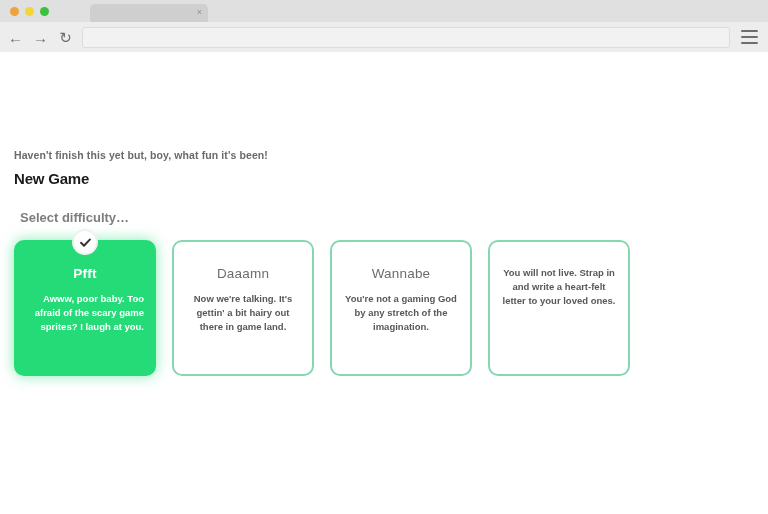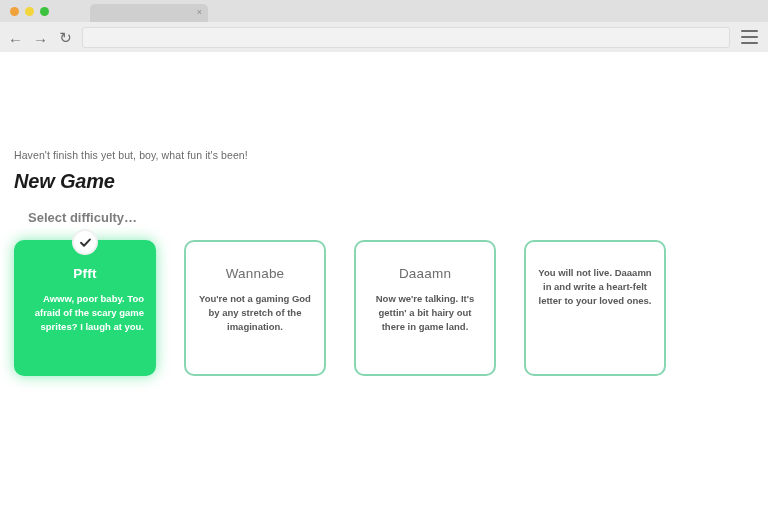--- a/index.html
+++ b/index.html
@@ -142,51 +142,50 @@
     width: 768px;
     height: 462px;
     background: #ffffff;
     box-sizing: border-box;
   }
   .intro {
     position: absolute;
     left: 14px;
     top: 97px;
     font-size: 10.5px;
-    font-weight: normal;
+    font-weight: bold;
     color: #6a6a6a;
     letter-spacing: 0.1px;
   }
   .page-title {
     position: absolute;
     left: 14px;
     top: 118px;
-    font-size: 20px;
+    font-size: 15px;
     font-weight: bold;
     color: #1b1b1b;
     letter-spacing: -0.2px;
-    font-style: italic;
   }
   .subtitle {
     position: absolute;
-    left: 28px;
+    left: 20px;
     top: 158px;
     font-size: 13px;
     font-weight: bold;
     color: #7d7d7d;
   }
 
   
   .cards {
     position: absolute;
     left: 14px;
     top: 188px;
     width: 740px;
     display: flex;
-    gap: 28px;
+    gap: 16px;
   }
   .card {
     position: relative;
     width: 142px;
     height: 136px;
     border-radius: 10px;
     border: 2px solid #86d6b1;
     background: #ffffff;
     box-sizing: border-box;
     padding: 24px 10px 10px 10px;
@@ -287,28 +286,28 @@
       <div class="check-badge">
         <svg width="13" height="13" viewBox="0 0 16 16" aria-hidden="true">
           <path d="M2.5 8.3 L6.2 12 L13.5 4.2" fill="none" stroke="#333333" stroke-width="2.4" stroke-linecap="round" stroke-linejoin="round"></path>
         </svg>
       </div>
       <div class="card-title">Pfft</div>
       <div class="card-desc">Awww, poor baby. Too afraid of the scary game sprites? I laugh at you.</div>
     </div>
 
     <div class="card">
+      <div class="card-title">Daaamn</div>
+      <div class="card-desc">Now we're talking. It's gettin' a bit hairy out there in game land.</div>
+    </div>
+
+    <div class="card">
       <div class="card-title">Wannabe</div>
       <div class="card-desc">You're not a gaming God by any stretch of the imagination.</div>
     </div>
 
+
     <div class="card">
-      <div class="card-title">Daaamn</div>
-      <div class="card-desc">Now we're talking. It's gettin' a bit hairy out there in game land.</div>
-    </div>
-
-
-    <div class="card">
-      <div class="card-desc">You will not live. Daaamn in and write a heart-felt letter to your loved ones.</div>
+      <div class="card-desc">You will not live. Strap in and write a heart-felt letter to your loved ones.</div>
     </div>
 
   </div>
 </div>
 
 </body></html>

